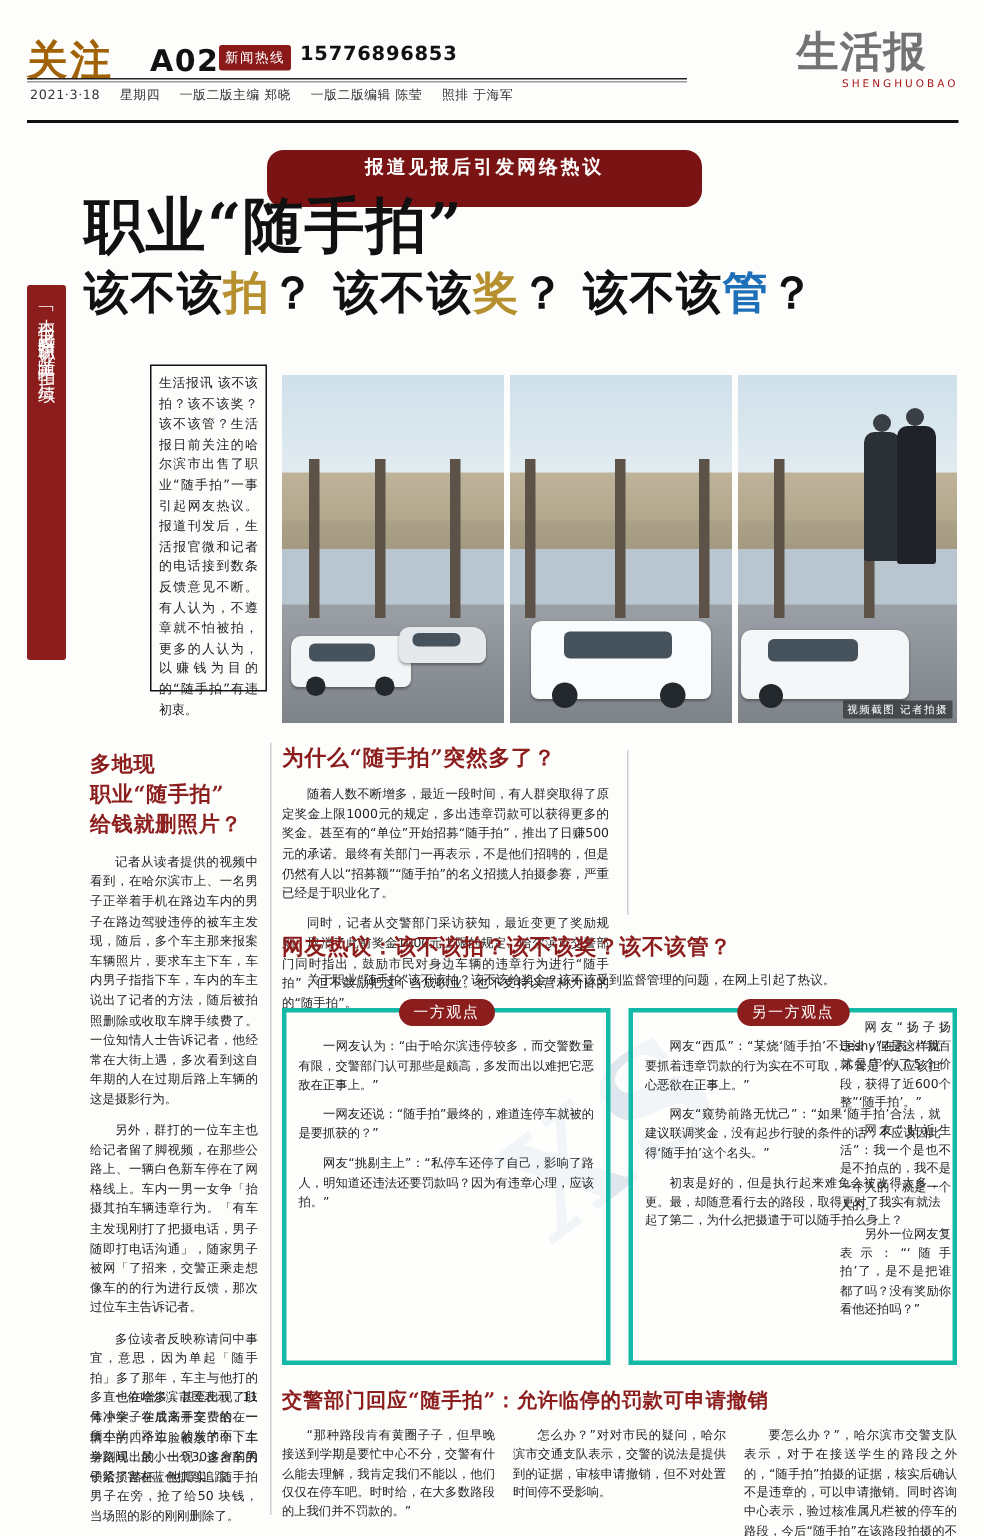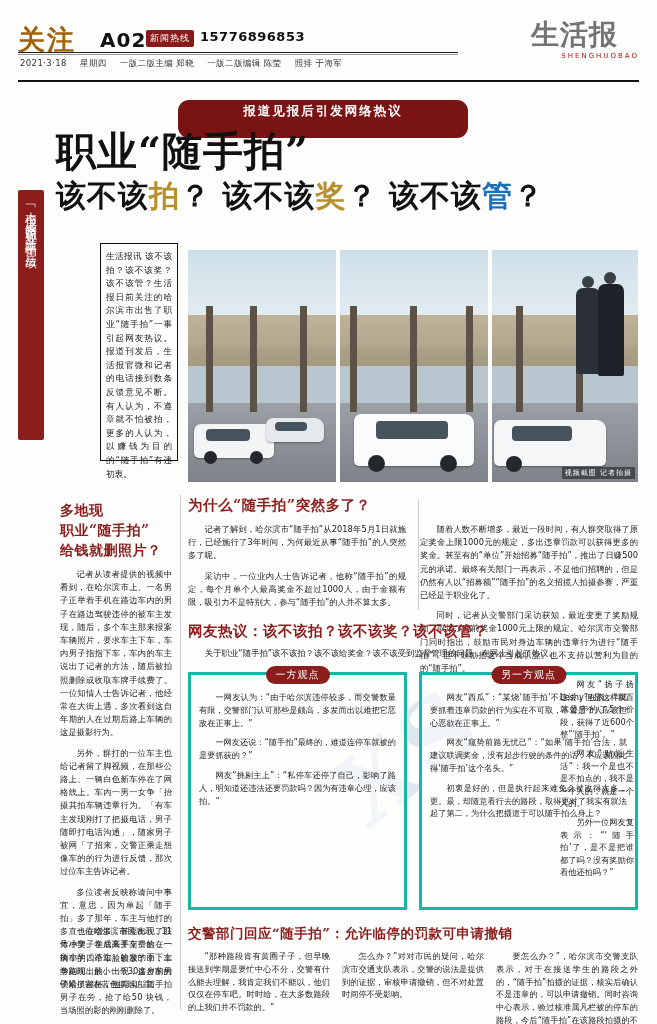--- a/index.html
+++ b/index.html
@@ -323,24 +323,20 @@
     </h3>
     <p class="body-p">记者从读者提供的视频中看到，在哈尔滨市上、一名男子正举着手机在路边车内的男子在路边驾驶违停的被车主发现，随后，多个车主那来报案车辆照片，要求车主下车，车内男子指指下车，车内的车主说出了记者的方法，随后被拍照删除或收取车牌手续费了。一位知情人士告诉记者，他经常在大街上遇，多次看到这自年期的人在过期后路上车辆的这是摄影行为。</p>
     <p class="body-p">另外，群打的一位车主也给记者留了脚视频，在那些公路上、一辆白色新车停在了网格线上。车内一男一女争「抬摄其拍车辆违章行为。「有车主发现刚打了把摄电话，男子随即打电话沟通」，随家男子被网「了招来，交警正乘走想像车的的行为进行反馈，那次过位车主告诉记者。</p>
     <p class="body-p">多位读者反映称请问中事宜，意思，因为单起「随手拍」多了那年，车主与他打的多直也在增多，甚至出现了肢体冲突。在成高手交费的，一辆车的四个车脸被放了个，车身刻现出的。出现，这台车的锁紧损害在蓝色抓到追踪。</p>
   </div>
 
   <div class="mcol">
     <div class="sec-title">为什么“随手拍”突然多了？</div>
     <div class="two-col">
       <div class="c">
-        <p class="body-p">记者了解到，哈尔滨市“随手拍”从2018年5月1日就施行，已经施行了3年时间，为何最近从事“随手拍”的人突然多了呢。</p>
-        <p class="body-p">采访中，一位业内人士告诉记者，他称“随手拍”的规定，每个月单个人最高奖金不超过1000人，由于金额有限，吸引力不是特别大，参与“随手拍”的人并不算太多。</p>
-      </div>
-      <div class="c">
         <p class="body-p">随着人数不断增多，最近一段时间，有人群突取得了原定奖金上限1000元的规定，多出违章罚款可以获得更多的奖金。甚至有的“单位”开始招募“随手拍”，推出了日赚500元的承诺。最终有关部门一再表示，不是他们招聘的，但是仍然有人以“招募额”“随手拍”的名义招揽人拍摄参赛，严重已经是于职业化了。</p>
         <p class="body-p">同时，记者从交警部门采访获知，最近变更了奖励规则，取消了此前奖金1000元上限的规定。哈尔滨市交警部门同时指出，鼓励市民对身边车辆的违章行为进行“随手拍”，但不鼓励把这个当成职业。也不支持以营利为目的的“随手拍”。</p>
       </div>
     </div>
   </div>
 
   <div class="netsec">
     <div class="sec-title">网友热议：该不该拍？该不该奖？该不该管？</div>
     <div class="lead">关于职业“随手拍”该不该拍？该不该给奖金？该不该受到监督管理的问题，在网上引起了热议。</div>
   </div>

